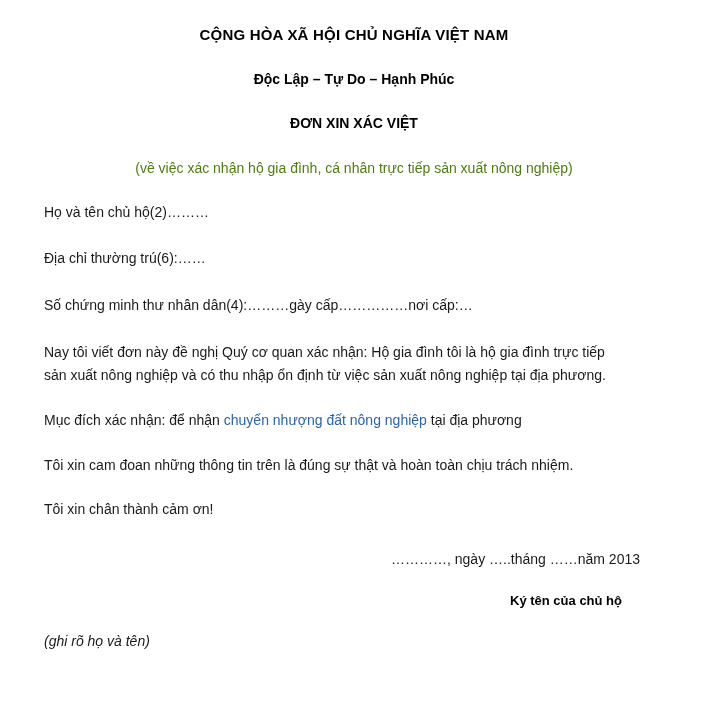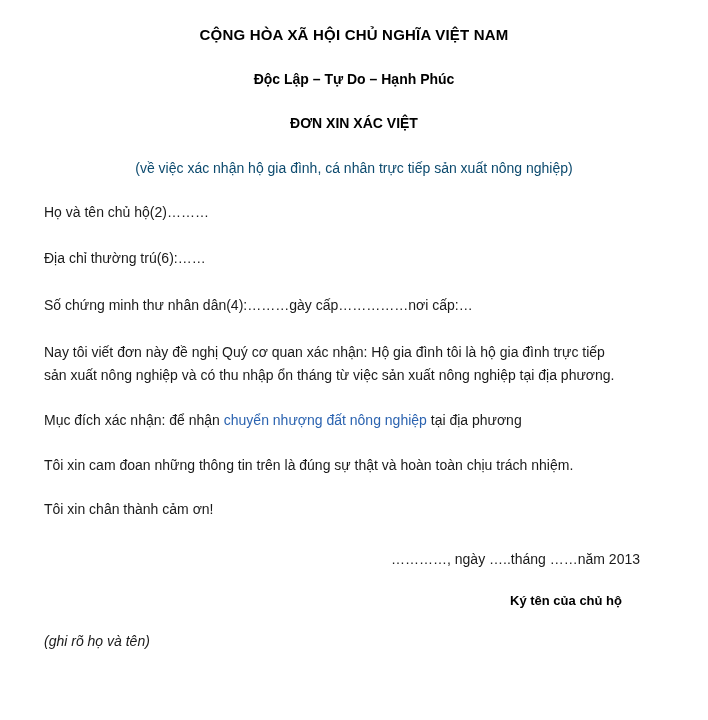--- a/index.html
+++ b/index.html
@@ -46,21 +46,21 @@
     text-align: center;
     font-size: 14px;
     font-weight: bold;
     color: #000000;
   }
   .subtitle {
     margin: 0;
     padding-top: 29px;
     text-align: center;
     font-size: 14px;
-    color: #0c4a6e;
+    color: #4d7c0f;
   }
   .recipient {
     margin: 0;
     padding-top: 28px;
     text-align: center;
     font-size: 14px;
     color: #1a1a1a;
   }
   .field-line {
     margin: 0;
@@ -137,21 +137,21 @@
 
   <p class="subtitle">(về việc xác nhận hộ gia đình, cá nhân trực tiếp sản xuất nông nghiệp)</p>
 
 
   <p class="field-line">Họ và tên chủ hộ(2)………</p>
 
   <p class="field-line">Địa chỉ thường trú(6):……</p>
 
   <p class="field-line">Số chứng minh thư nhân dân(4):………gày cấp……………nơi cấp:…</p>
 
-  <p class="body-paragraph">Nay tôi viết đơn này đề nghị Quý cơ quan xác nhận: Hộ gia đình tôi là hộ gia đình trực tiếp sản xuất nông nghiệp và có thu nhập ổn tháng từ việc sản xuất nông nghiệp tại địa phương.</p>
+  <p class="body-paragraph">Nay tôi viết đơn này đề nghị Quý cơ quan xác nhận: Hộ gia đình tôi là hộ gia đình trực tiếp sản xuất nông nghiệp và có thu nhập ổn định từ việc sản xuất nông nghiệp tại địa phương.</p>
 
   <p class="purpose-line"><span>Mục đích xác nhận: để nhận </span><a class="doc-link" style="color: rgb(43, 99, 176);">chuyển nhượng đất nông nghiệp</a><span> tại địa phương</span></p>
 
   <p class="commit-line">Tôi xin cam đoan những thông tin trên là đúng sự thật và hoàn toàn chịu trách nhiệm.</p>
 
   <p class="thanks-line">Tôi xin chân thành cảm ơn!</p>
 
   <p class="date-line">…………, ngày …..tháng ……năm 2013</p>
 
   <p class="sign-title">Ký tên của chủ hộ</p>

